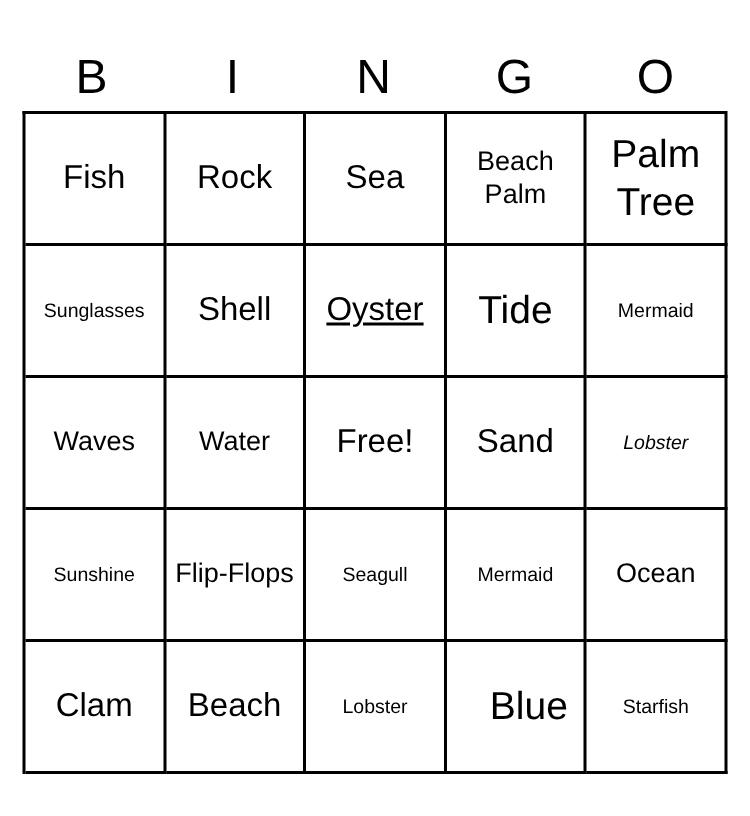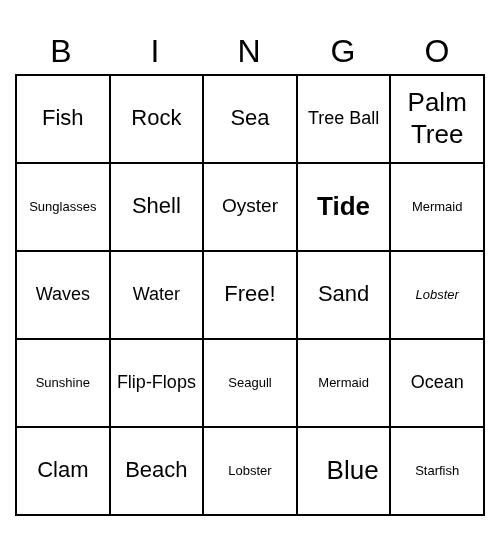--- a/index.html
+++ b/index.html
@@ -74,36 +74,36 @@
   <div class="bingo-cell">
         <span style="font-size: 22px;">Fish</span>
       </div>
       <div class="bingo-cell">
         <span style="font-size: 22px;">Rock</span>
       </div>
       <div class="bingo-cell">
         <span style="font-size: 22px;">Sea</span>
       </div>
       <div class="bingo-cell">
-        <span style="font-size: 18px;">Tree Ball</span>
+        <span style="font-size: 18px;">Beach Palm</span>
       </div>
       <div class="bingo-cell">
         <span style="font-size: 26px;">Palm Tree</span>
       </div>
       <div class="bingo-cell">
         <span style="font-size: 13px;">Sunglasses</span>
       </div>
       <div class="bingo-cell">
         <span style="font-size: 22px;">Shell</span>
       </div>
       <div class="bingo-cell">
-        <span style="font-size: 19px;">Oyster</span>
+        <span style="font-size: 22px; text-decoration: underline;">Oyster</span>
       </div>
       <div class="bingo-cell">
-        <span style="font-size: 26px; font-weight: bold;">Tide</span>
+        <span style="font-size: 26px;">Tide</span>
       </div>
       <div class="bingo-cell">
         <span style="font-size: 13px;">Mermaid</span>
       </div>
       <div class="bingo-cell">
         <span style="font-size: 18px;">Waves</span>
       </div>
       <div class="bingo-cell">
         <span style="font-size: 18px;">Water</span>
       </div>

